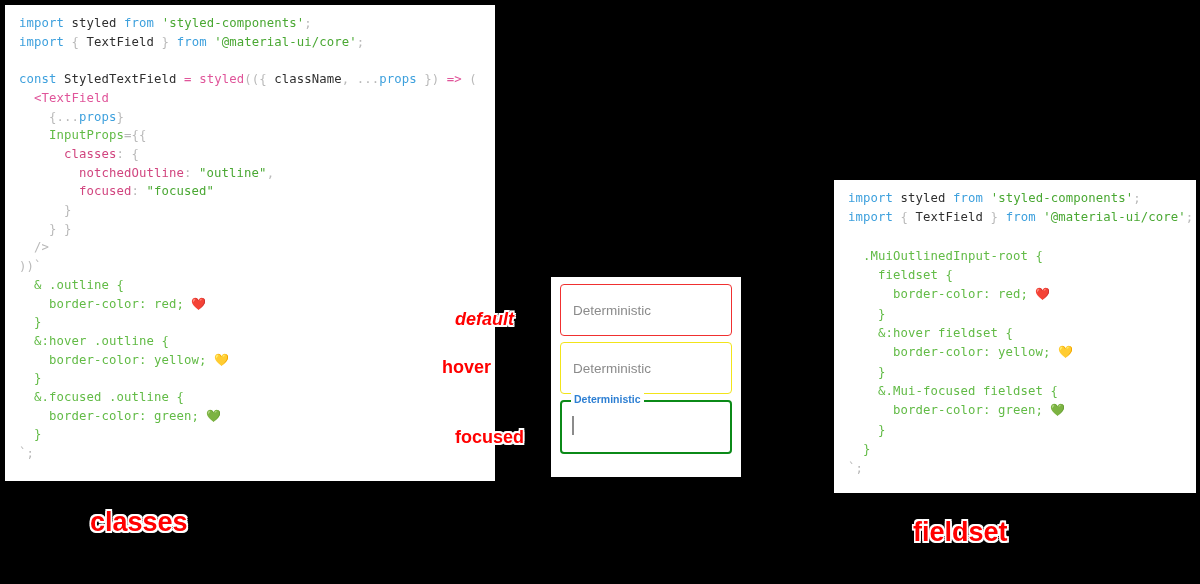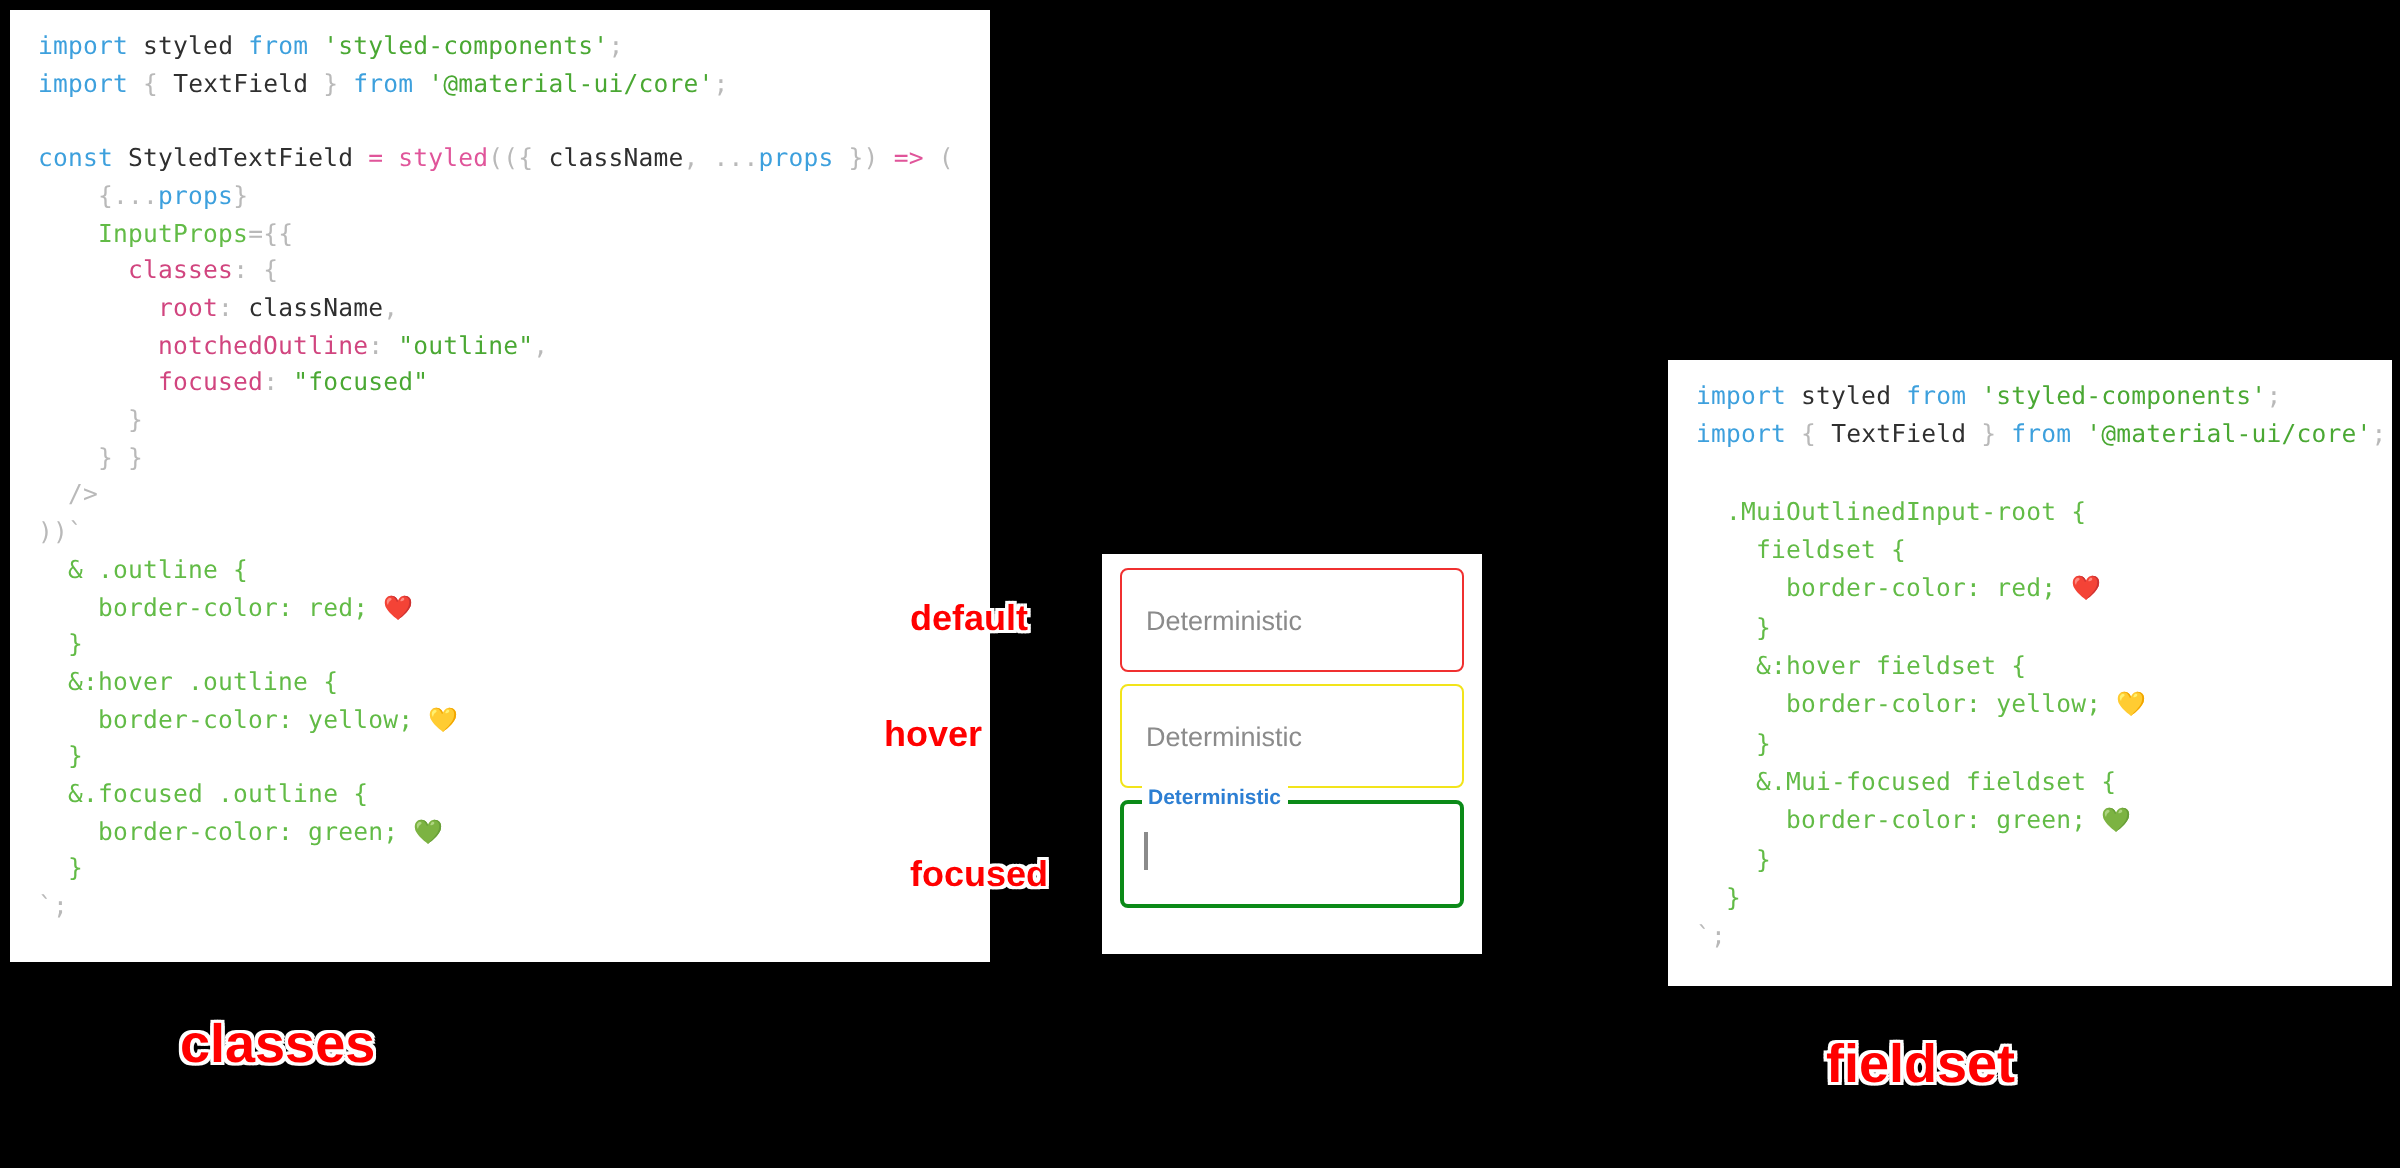--- a/index.html
+++ b/index.html
@@ -139,41 +139,41 @@
     font-weight: bold;
     color: #ff0000;
     text-shadow:
       -1.6px -1.6px 0 #fff,  1.6px -1.6px 0 #fff,
       -1.6px  1.6px 0 #fff,  1.6px  1.6px 0 #fff,
       -1.6px 0 0 #fff, 1.6px 0 0 #fff,
       0 -1.6px 0 #fff, 0 1.6px 0 #fff;
     white-space: nowrap;
   }
   .anno-state { font-size: 18px; }
-  #anno-default { left: 455px; top: 299px; }
+  #anno-default { left: 455px; top: 309px; font-style: italic; }
   #anno-hover   { left: 442px; top: 357px; }
   #anno-focused { left: 455px; top: 427px; }
 
   .anno-title { font-size: 27px; }
   #anno-classes { left: 90px;  top: 507px; }
   #anno-globals { left: 913px; top: 517px; }
 </style>
 </head>
 <body>
 
 <div class="code-panel" id="panel-classes">
   <div>
       <div class="code-line"><span class="tok-kw">import</span><span class="tok-name"> </span><span class="tok-name">styled</span><span class="tok-name"> </span><span class="tok-kw">from</span><span class="tok-name"> </span><span class="tok-str">'styled-components'</span><span class="tok-punct">;</span></div>
       <div class="code-line"><span class="tok-kw">import</span><span class="tok-name"> </span><span class="tok-punct">{</span><span class="tok-name"> TextField </span><span class="tok-punct">}</span><span class="tok-name"> </span><span class="tok-kw">from</span><span class="tok-name"> </span><span class="tok-str">'@material-ui/core'</span><span class="tok-punct">;</span></div>
       <div class="code-line">&nbsp;</div>
       <div class="code-line"><span class="tok-kw">const</span><span class="tok-name"> StyledTextField </span><span class="tok-op">=</span><span class="tok-name"> </span><span class="tok-fn">styled</span><span class="tok-punct">((</span><span class="tok-punct">{ </span><span class="tok-name">className</span><span class="tok-punct">,</span><span class="tok-name"> </span><span class="tok-punct">...</span><span class="tok-blue">props</span><span class="tok-punct"> })</span><span class="tok-name"> </span><span class="tok-op">=&gt;</span><span class="tok-punct"> (</span></div>
+      <div class="code-line"><span class="tok-name">  </span><span class="tok-tag">&lt;TextField</span></div>
       <div class="code-line"><span class="tok-name">    </span><span class="tok-punct">{</span><span class="tok-punct">...</span><span class="tok-blue">props</span><span class="tok-punct">}</span></div>
       <div class="code-line"><span class="tok-name">    </span><span class="tok-green">InputProps</span><span class="tok-punct">=</span><span class="tok-punct">{{</span></div>
       <div class="code-line"><span class="tok-name">      </span><span class="tok-prop">classes</span><span class="tok-punct">: </span><span class="tok-punct">{</span></div>
-      <div class="code-line"><span class="tok-name">        </span><span class="tok-prop">root</span><span class="tok-punct">: </span><span class="tok-name">className</span><span class="tok-punct">,</span></div>
       <div class="code-line"><span class="tok-name">        </span><span class="tok-prop">notchedOutline</span><span class="tok-punct">: </span><span class="tok-str">"outline"</span><span class="tok-punct">,</span></div>
       <div class="code-line"><span class="tok-name">        </span><span class="tok-prop">focused</span><span class="tok-punct">: </span><span class="tok-str">"focused"</span></div>
       <div class="code-line"><span class="tok-name">      </span><span class="tok-punct">}</span></div>
       <div class="code-line"><span class="tok-name">    </span><span class="tok-punct">} }</span></div>
       <div class="code-line"><span class="tok-name">  </span><span class="tok-punct">/&gt;</span></div>
       <div class="code-line"><span class="tok-punct">))`</span></div>
       <div class="code-line"><span class="tok-css">  &amp; .outline {</span></div>
       <div class="code-line"><span class="tok-css">    border-color: red; </span><span class="emoji">❤️</span></div>
       <div class="code-line"><span class="tok-css">  }</span></div>
       <div class="code-line"><span class="tok-css">  &amp;:hover .outline {</span></div>

